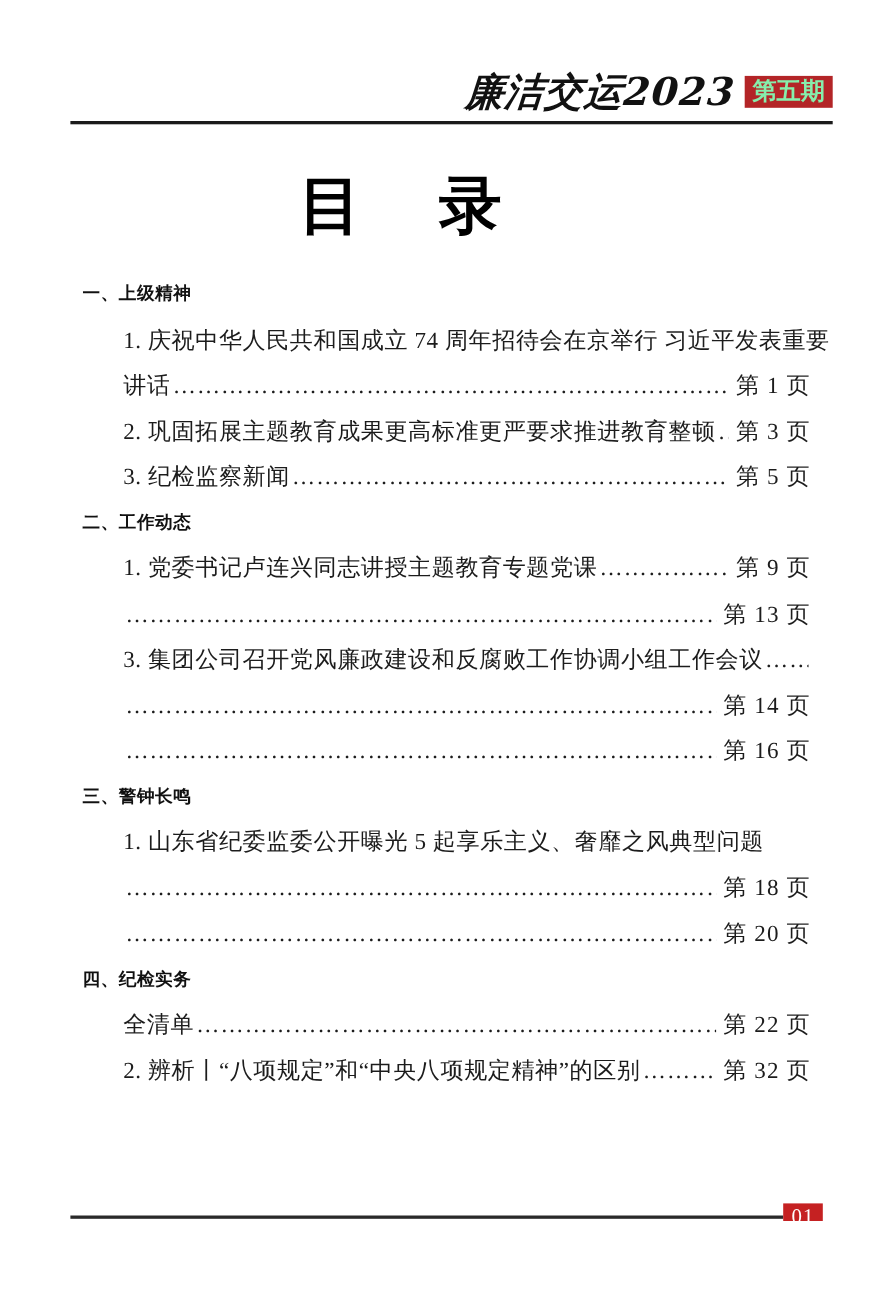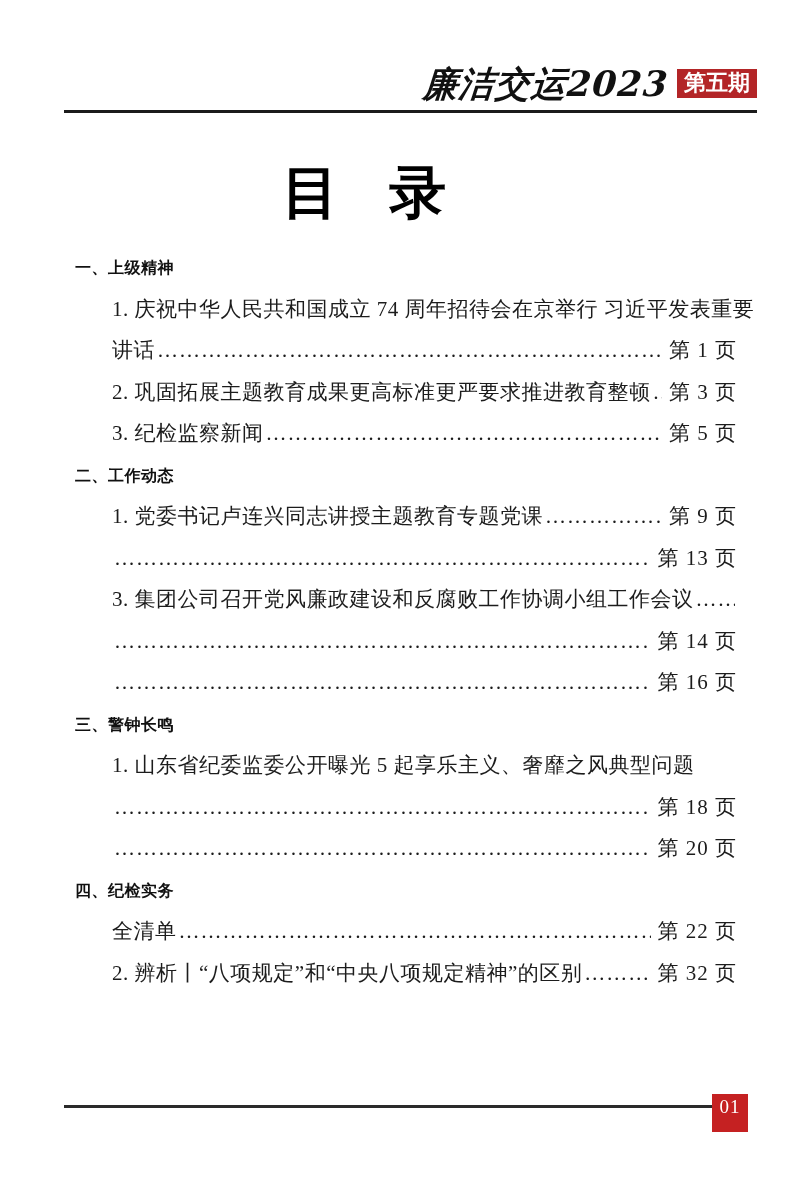--- a/index.html
+++ b/index.html
@@ -11,29 +11,29 @@
   
   .masthead-wrap{
     position:absolute;top:66px;right:43px;display:flex;align-items:center;gap:9px;
   }
   .masthead{
     font-family:"DejaVu Serif","Liberation Serif",serif;
     font-weight:bold;font-style:italic;font-size:35px;line-height:1;
     letter-spacing:1px;color:#111;transform:skewX(-4deg);white-space:nowrap;
   }
   .issue-badge{
-    display:inline-block;padding:2px 7px 2px;color:#ffffff;
+    display:inline-block;padding:2px 7px 2px;color:#86efac;
     font-family:"Liberation Serif","DejaVu Serif",serif;font-weight:bold;
     font-size:22px;line-height:1.1;white-space:nowrap;
   }
   .header-rule{position:absolute;left:64px;top:110px;width:693px;height:3px;background:#1b1b1b;}
   
   .page-title{
     position:absolute;top:160px;left:0;width:730px;text-align:center;
-    font-family:Liberation Serif, serif;font-weight:bold;
+    font-family:Liberation Mono, monospace;font-weight:bold;
     font-size:57px;line-height:1.15;color:#000;word-spacing:32px;letter-spacing:2px;
   }
   
   .toc{
     position:absolute;left:75px;top:247px;width:662px;
   }
   .toc-row{
     display:flex;align-items:baseline;height:41.5px;line-height:41.5px;
     white-space:nowrap;
   }
@@ -45,21 +45,21 @@
   .entry-text{flex:0 0 auto;letter-spacing:0.5px;}
   .dot-leader{
     flex:1 1 auto;overflow:hidden;white-space:nowrap;
     font-size:21px;color:#1c1c1c;letter-spacing:1px;margin:0 2px;
     min-width:0;
   }
   .page-ref{flex:0 0 auto;padding-left:5px;letter-spacing:1px;}
   
   .footer-rule{position:absolute;left:64px;top:1105px;width:648px;height:3px;background:#2a2a2a;}
   .page-number-badge{
-    position:absolute;left:712px;top:1094px;width:36px;height:38px;
+    position:absolute;left:712px;top:1094px;width:36px;height:16px;
     color:#fff;font-family:"Liberation Serif","DejaVu Serif",serif;
     font-size:19px;line-height:26px;text-align:center;letter-spacing:1px;
   }
 </style>
 </head>
 <body>
 
 <div class="masthead-wrap">
   <span class="masthead">廉洁交运2023</span>
   <span class="issue-badge" id="issue-badge" style="background: rgb(179, 37, 39);">第五期</span>

